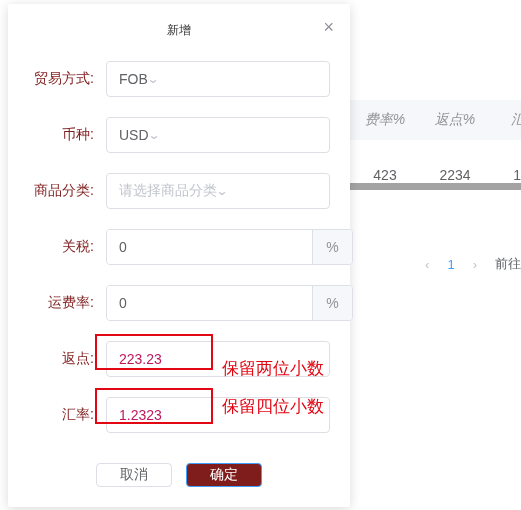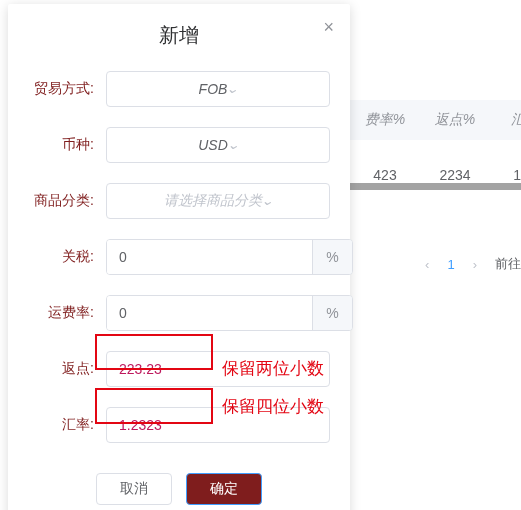--- a/index.html
+++ b/index.html
@@ -57,21 +57,21 @@
       top: 4px;
       left: 8px;
       width: 342px;
       background: #fff;
       box-shadow: 0 2px 12px rgba(0,0,0,0.15);
       border-radius: 2px;
       padding: 18px 20px 20px;
     }
     .modal-title {
       text-align: center;
-      font-size: 20px;
+      font-size: 12px;
       color: #303133;
       margin-bottom: 22px;
     }
     .close-btn {
       position: absolute;
       top: 14px;
       right: 16px;
       font-size: 18px;
       color: #909399;
       cursor: pointer;
@@ -100,21 +100,21 @@
       height: 36px;
       border: 1px solid #dcdfe6;
       border-radius: 4px;
       background: #fff;
       display: flex;
       align-items: center;
       padding: 0 12px;
       color: #606266;
       font-size: 14px;
     }
-    .select { cursor: pointer; justify-content: center; font-style: italic; }
+    .select { cursor: pointer; justify-content: flex-start; }
     .select .caret {
       color: #c0c4cc;
       font-size: 12px;
       transform: scaleX(1.3);
     }
     .select .placeholder { color: #c0c4cc; }
     .input input {
       border: none;
       outline: none;
       width: 100%;
@@ -156,21 +156,21 @@
     }
     .ann1 { top: 357px; left: 222px; }
     .ann2 { top: 395px; left: 222px; }
     .modal-footer {
       display: flex;
       justify-content: center;
       gap: 14px;
       margin-top: 30px;
     }
     .btn {
-      height: 32px;
+      height: 24px;
       padding: 0 20px;
       border-radius: 4px;
       font-size: 14px;
       cursor: pointer;
       display: inline-flex;
       align-items: center;
       justify-content: center;
       min-width: 76px;
     }
     .btn-default {

